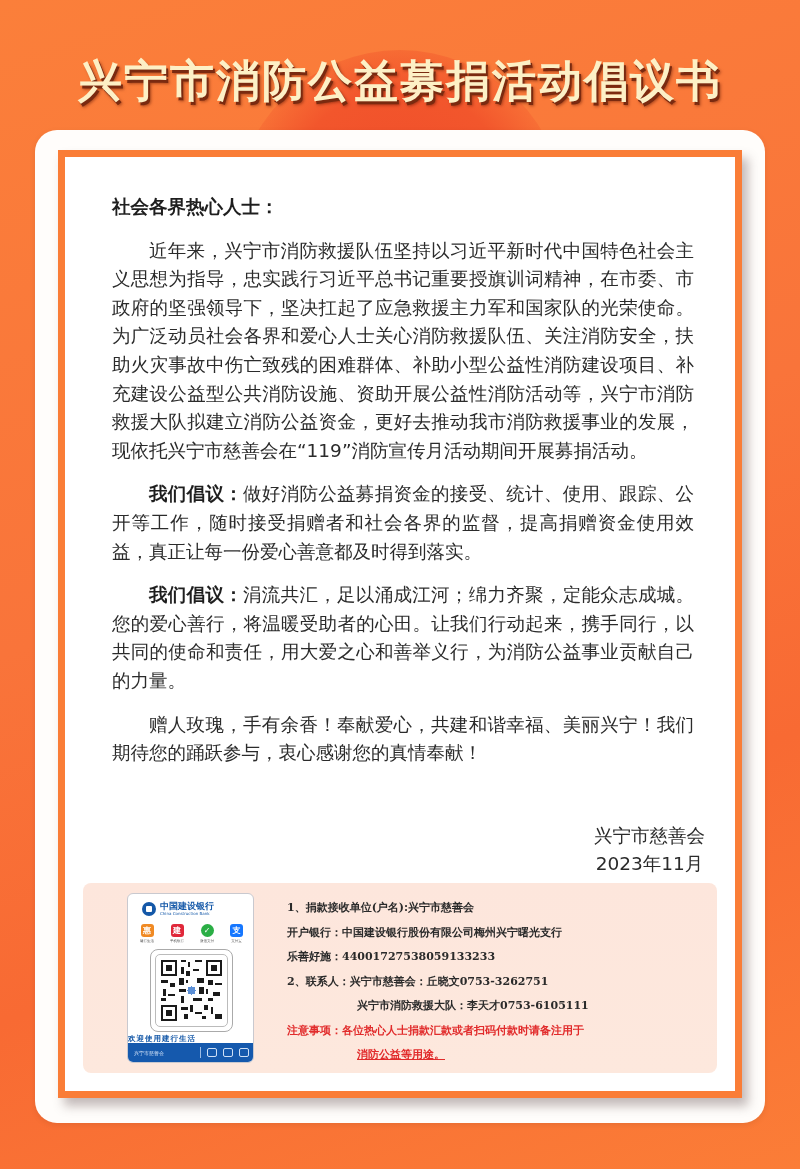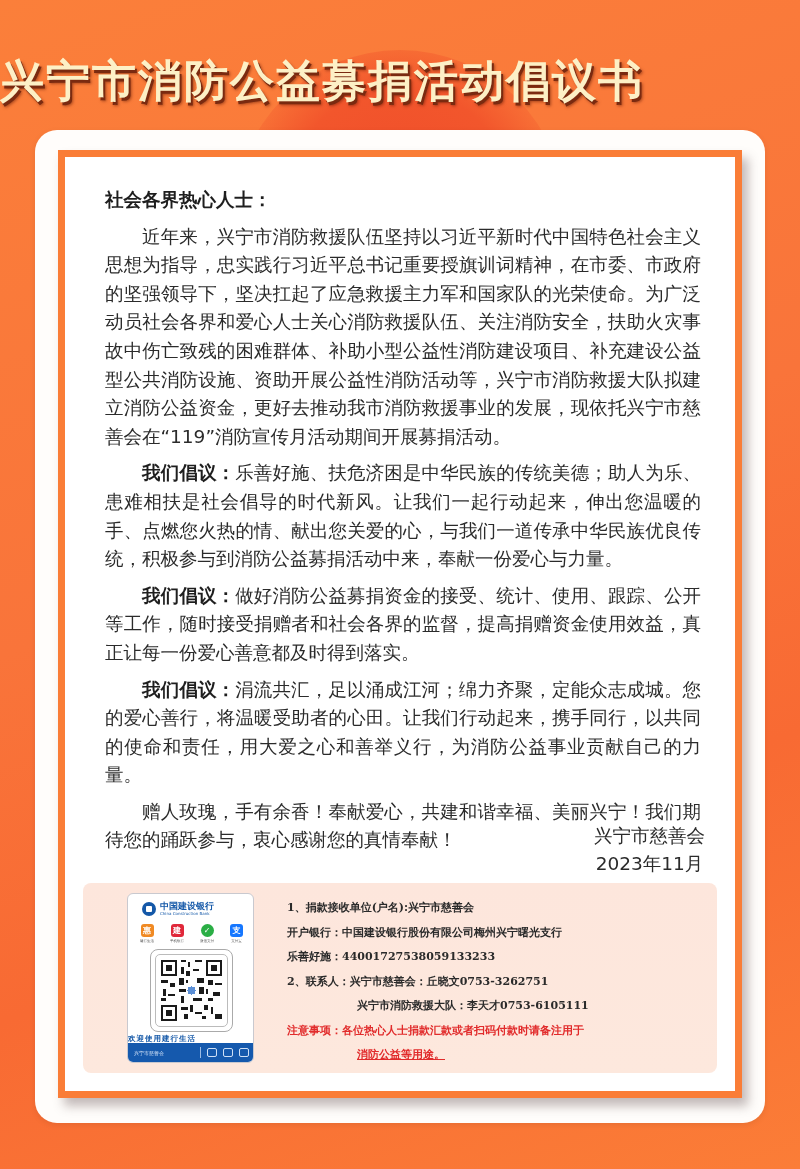--- a/index.html
+++ b/index.html
@@ -8,21 +8,21 @@
       position: relative;
       background: linear-gradient(160deg, #fb7f3a 0%, #f9743a 45%, #f86a33 70%, #fb7d37 100%);
       font-family: "DejaVu Sans", "Liberation Sans", sans-serif;
     }
     .glow {
       position: absolute; left: 235px; top: 50px; width: 330px; height: 330px;
       border-radius: 50%;
       background: radial-gradient(circle at 50% 45%, #f04d2a 0%, #f2562c 45%, rgba(246,104,52,0) 72%);
     }
     .title {
-      position: absolute; left: 0; top: 52px; width: 800px; 
+      position: absolute; left: 0; top: 52px; width: 800px; text-align: center;
       font-family: "DejaVu Sans", sans-serif; font-weight: bold;
       font-size: 44px; letter-spacing: 2px; color: #fdf0c6;
       text-shadow: 2px 3px 0 #7a2a10, 3px 4px 3px rgba(90,20,0,0.5);
     }
     .outer-card {
       position: absolute; left: 35px; top: 130px; width: 730px; height: 993px;
       background: #fffdfb; border-radius: 22px;
       box-shadow: 0 2px 6px rgba(0,0,0,0.08);
     }
     .frame {
@@ -32,21 +32,21 @@
     }
     .paper {
       position: absolute; left: 65px; top: 157px; width: 670px; height: 934px;
       background: #ffffff;
     }
     .letter {
       position: absolute; left: 97px; top: 178px; width: 612px;
       font-size: 18.5px; line-height: 28.6px; color: #2b2b2b;
       text-align: justify;
     }
-    .letter p { margin: 8px; }
+    .letter p { margin: 15px; }
     .salutation { font-weight: bold; color: #1e1e1e; }
     .indent { text-indent: 2em; }
     .lead { font-weight: bold; color: #1e1e1e; }
     .sign {
       position: absolute; right: 95px; top: 822px; text-align: center;
       font-size: 18.5px; line-height: 28px; color: #2b2b2b;
     }
     .info-panel {
       position: absolute; left: 83px; top: 883px; width: 634px; height: 190px;
       background: linear-gradient(180deg, #fde6dc 0%, #fde8dd 100%);
@@ -97,21 +97,20 @@
 <div class="glow"></div>
 <h1 class="title">兴宁市消防公益募捐活动倡议书</h1>
 
 <div class="outer-card"></div>
 <div class="frame"></div>
 <div class="paper"></div>
 
 <div class="letter">
   <p class="salutation">社会各界热心人士：</p>
   <p class="indent"><span>近年来，兴宁市消防救援队伍坚持以习近平新时代中国特色社会主义思想为指导，忠实践行习近平总书记重要授旗训词精神，在市委、市政府的坚强领导下，坚决扛起了应急救援主力军和国家队的光荣使命。为广泛动员社会各界和爱心人士关心消防救援队伍、关注消防安全，扶助火灾事故中伤亡致残的困难群体、补助小型公益性消防建设项目、补充建设公益型公共消防设施、资助开展公益性消防活动等，兴宁市消防救援大队拟建立消防公益资金，更好去推动我市消防救援事业的发展，现依托兴宁市慈善会在“119”消防宣传月活动期间开展募捐活动。</span></p>
-  <p class="indent"><span class="lead">我们倡议：</span><span>乐善好施、扶危济困是中华民族的传统美德；助人为乐、患难相扶是社会倡导的时代新风。让我们一起行动起来，伸出您温暖的手、点燃您火热的情、献出您关爱的心，与我们一道传承中华民族优良传统，积极参与到消防公益募捐活动中来，奉献一份爱心与力量。</span></p>
   <p class="indent"><span class="lead">我们倡议：</span><span>做好消防公益募捐资金的接受、统计、使用、跟踪、公开等工作，随时接受捐赠者和社会各界的监督，提高捐赠资金使用效益，真正让每一份爱心善意都及时得到落实。</span></p>
   <p class="indent"><span class="lead">我们倡议：</span><span>涓流共汇，足以涌成江河；绵力齐聚，定能众志成城。您的爱心善行，将温暖受助者的心田。让我们行动起来，携手同行，以共同的使命和责任，用大爱之心和善举义行，为消防公益事业贡献自己的力量。</span></p>
   <p class="indent"><span>赠人玫瑰，手有余香！奉献爱心，共建和谐幸福、美丽兴宁！我们期待您的踊跃参与，衷心感谢您的真情奉献！</span></p>
 </div>
 
 <div class="sign">
   <div>兴宁市慈善会</div>
   <div>2023年11月</div>
 </div>
 

